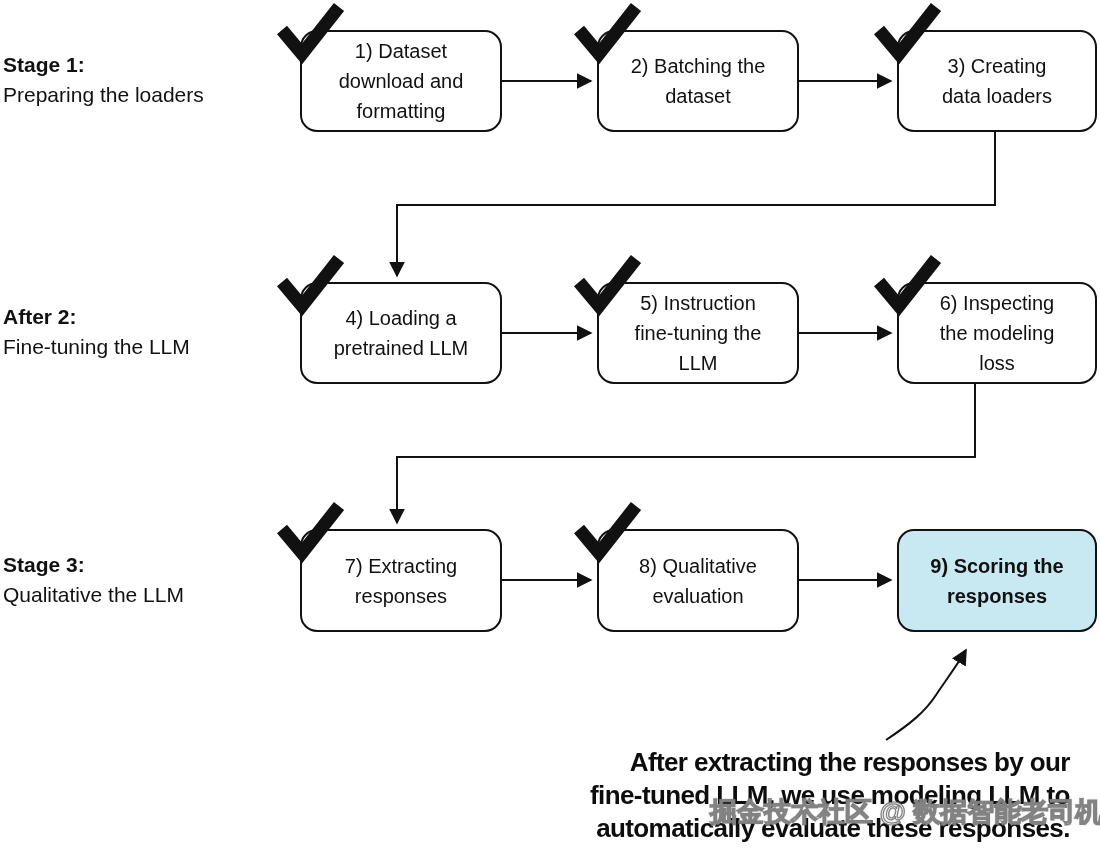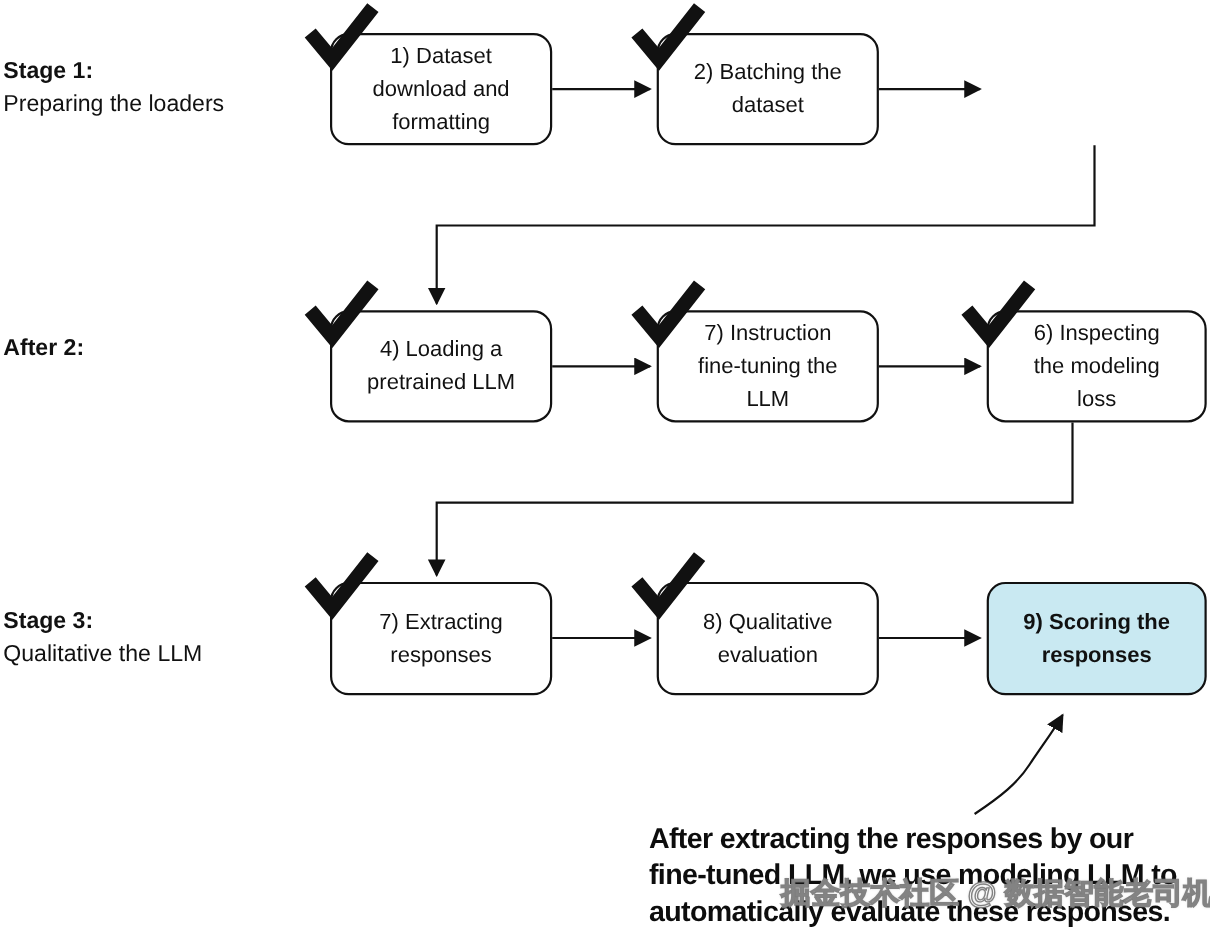--- a/index.html
+++ b/index.html
@@ -27,21 +27,21 @@
   .c2{left:597px;width:202px;text-align:center;}
   .c3{left:897px;width:200px;}
 
   .check{position:absolute;left:-33px;top:-32px;width:80px;height:62px;overflow:visible;}
   .check polyline{fill:none;stroke:#111111;stroke-width:13;stroke-linecap:butt;stroke-linejoin:miter;}
 
   .annotation{
     position:absolute;left:590px;top:746px;z-index:3;
     font-size:26px;line-height:33px;font-weight:bold;letter-spacing:-0.6px;color:#0d0d0d;
   }
-  .ann-line{white-space:nowrap;}
+  .ann-line{white-space:nowrap;text-align:right;}
 
   .watermark{
     position:absolute;left:710px;top:794px;z-index:6;white-space:nowrap;
     font-size:27px;font-weight:bold;color:rgba(255,255,255,0.88);
     -webkit-text-stroke:1.2px rgba(110,110,110,0.85);
     text-shadow:0 0 2px rgba(90,90,90,0.55);
   }
 </style>
 </head>
 <body>
@@ -64,20 +64,21 @@
     <path class="conn" d="M799 580 L891 580" marker-end="url(#ah)"></path>
     <path class="conn" d="M886 740 C910 724 925 712 936 695 C948 677 958 664 966 650" marker-end="url(#ah)"></path>
   </svg>
 
   <div class="stage" style="top:50px">
     <div class="stage-title">Stage 1:</div>
     <div class="stage-sub">Preparing the loaders</div>
   </div>
   <div class="stage" style="top:302px">
     <div class="stage-title">After 2:</div>
+    <div class="stage-sub">Fine-tuning the LLM</div>
   </div>
   <div class="stage" style="top:550px">
     <div class="stage-title">Stage 3:</div>
     <div class="stage-sub">Qualitative the LLM</div>
   </div>
 
   <div class="box r1 c1">
     <svg class="check" viewBox="0 0 80 62">
         <polyline points="13,30 33,54 70,7"></polyline>
       </svg>
@@ -85,33 +86,40 @@
 download and
 formatting</div>
   </div>
   <div class="box r1 c2">
     <svg class="check" viewBox="0 0 80 62">
         <polyline points="13,30 33,54 70,7"></polyline>
       </svg>
     <div class="box-label">2) Batching the
 dataset</div>
   </div>
+  <div class="box r1 c3">
+    <svg class="check" viewBox="0 0 80 62">
+        <polyline points="13,30 33,54 70,7"></polyline>
+      </svg>
+    <div class="box-label">3) Creating
+data loaders</div>
+  </div>
 
   <div class="box r2 c1">
     <svg class="check" viewBox="0 0 80 62">
         <polyline points="13,30 33,54 70,7"></polyline>
       </svg>
     <div class="box-label">4) Loading a
 pretrained LLM</div>
   </div>
   <div class="box r2 c2">
     <svg class="check" viewBox="0 0 80 62">
         <polyline points="13,30 33,54 70,7"></polyline>
       </svg>
-    <div class="box-label">7) Instruction
+    <div class="box-label">5) Instruction
 fine-tuning the
 LLM</div>
   </div>
   <div class="box r2 c3">
     <svg class="check" viewBox="0 0 80 62">
         <polyline points="13,30 33,54 70,7"></polyline>
       </svg>
     <div class="box-label">6) Inspecting
 the modeling
 loss</div>

